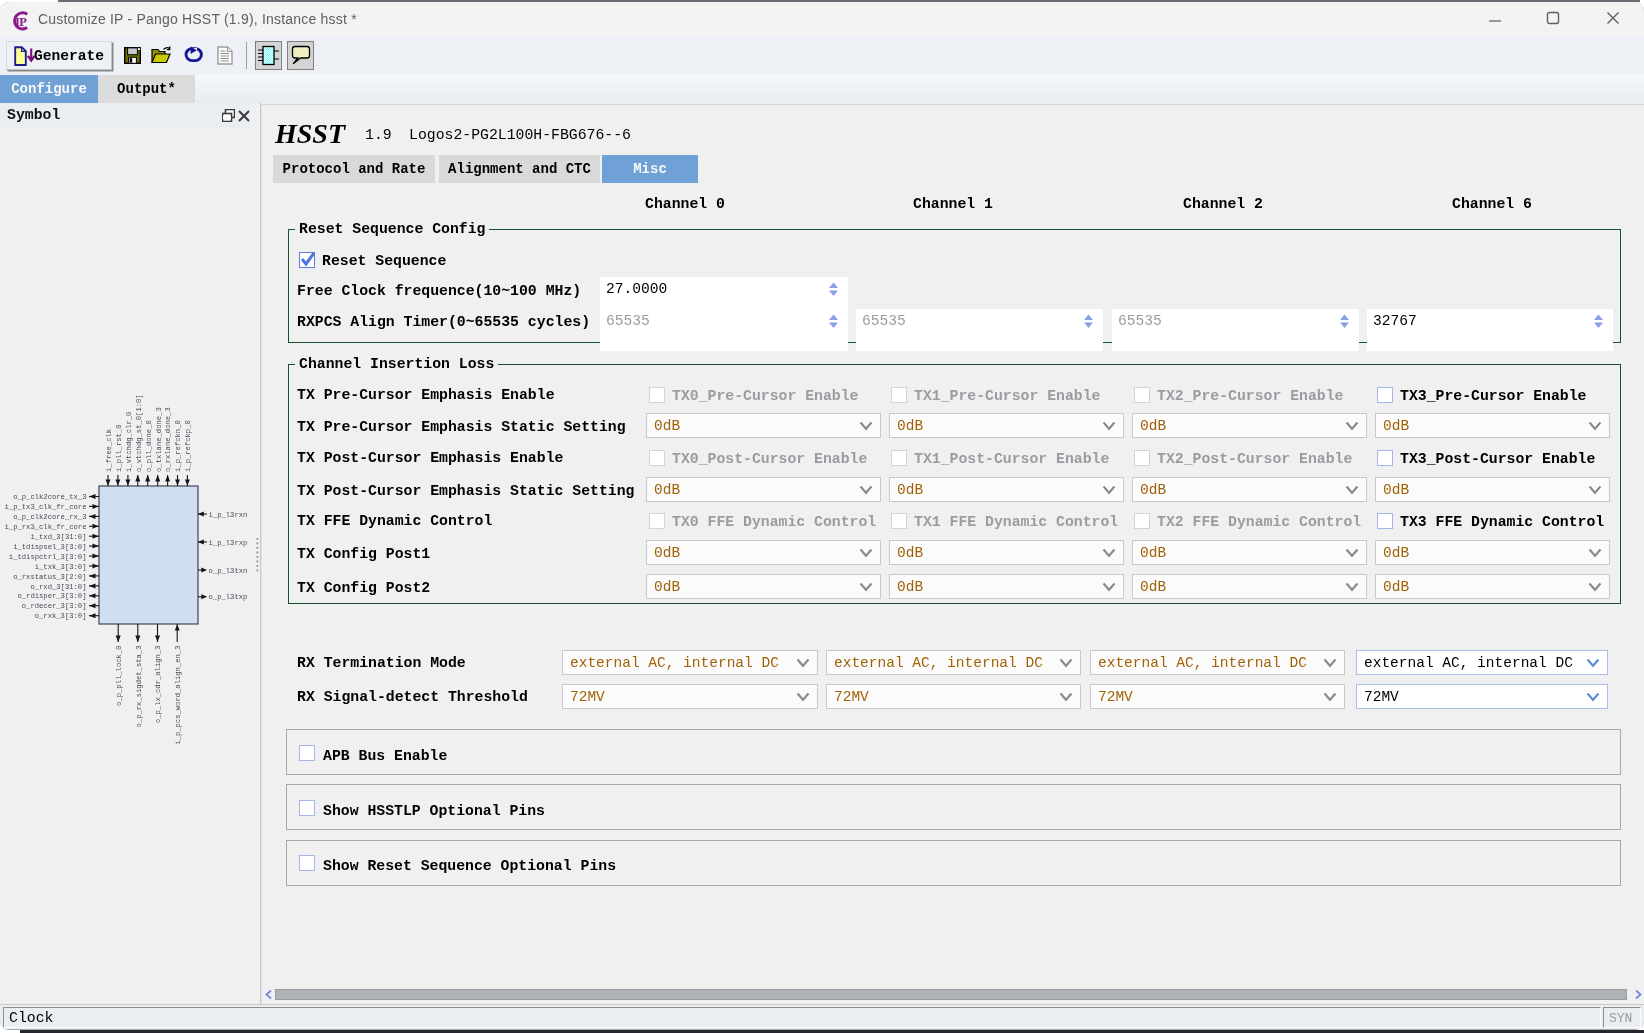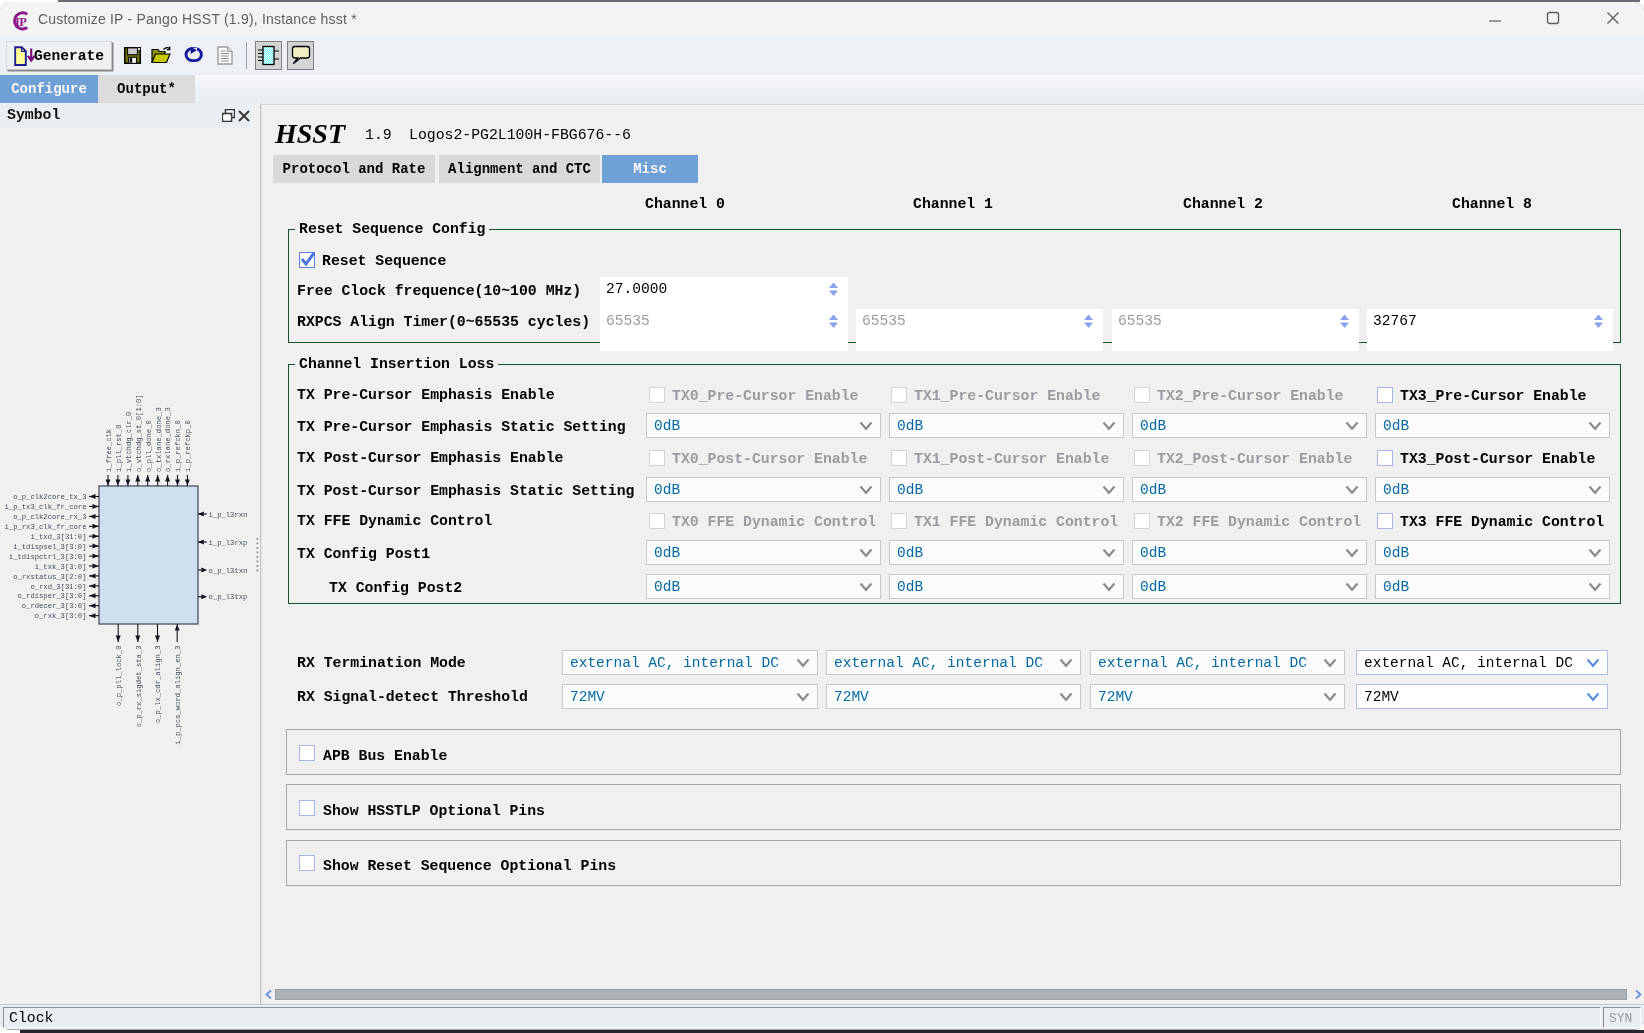--- a/index.html
+++ b/index.html
@@ -38,21 +38,21 @@
 .glbl { position:absolute; font-size:14.8px; font-weight:bold; color:#9b9ba1; white-space:pre; }
 .hdr { position:absolute; font-size:14.8px; font-weight:bold; color:#000; width:200px; text-align:center; }
 .group { position:absolute; border:1px solid #14532d; background:#f0f0f0; }
 .gtitle { position:absolute; top:-9px; left:6px; background:#f0f0f0; padding:0 4px;
   font-size:14.8px; font-weight:bold; color:#000; white-space:pre; }
 .sbox { position:absolute; border:1px solid #a8a8a8; }
 
 .cb { position:absolute; width:16px; height:16px; background:#fff; border:1px solid #a4b6ea; }
 .cb.dis { border:1px solid #d4d4d4; }
 .dd { position:absolute; height:25px; background:#fff; border:1px solid #b9b9b9; }
-.dd .txt { position:absolute; left:7px; top:4px; font-size:14.5px; color:#0369a1; white-space:pre; }
+.dd .txt { position:absolute; left:7px; top:4px; font-size:14.5px; color:#a16207; white-space:pre; }
 .dd.en .txt { color:#000; }
 .dd.en { border-color:#a9bde8; }
 .dd.dis { background:#fbfbfb; border-color:#c9c9c9; }
 .dd svg { position:absolute; right:7px; top:7px; }
 .spin { position:absolute; height:42px; background:#fff; }
 .spin .txt { position:absolute; left:6px; top:4px; font-size:14.6px; color:#000; white-space:pre; }
 .spin.dis .txt { color:#9a9aa0; }
 .spin svg { position:absolute; right:8px; top:4px; }
 
 #hscroll { position:absolute; left:262px; top:986px; width:1382px; height:13px; background:#f0f0f0; }
@@ -267,21 +267,21 @@
         <div style="position:absolute;left:0;top:1px;width:1382px;height:1px;background:#d5d5d5;"></div>
 <div style="position:absolute;left:13px;top:15px;font-family:'Liberation Serif',serif;font-size:28px;font-weight:bold;font-style:italic;letter-spacing:0px;">HSST</div>
 <div class="lbl" style="left:103px;top:24px;font-weight:normal;">1.9</div>
 <div class="lbl" style="left:147px;top:24px;font-weight:normal;">Logos2-PG2L100H-FBG676--6</div>
 <div class="ttab" style="left:11px;top:52px;width:162px;background:#d9d9d9;">Protocol and Rate</div>
 <div class="ttab" style="left:177px;top:52px;width:161px;background:#d9d9d9;">Alignment and CTC</div>
 <div class="ttab" style="left:340px;top:52px;width:96px;background:#6fa0d6;color:#f8f8f8;">Misc</div>
 <div class="hdr" style="left:323px;top:93px;">Channel 0</div>
 <div class="hdr" style="left:591px;top:93px;">Channel 1</div>
 <div class="hdr" style="left:861px;top:93px;">Channel 2</div>
-<div class="hdr" style="left:1130px;top:93px;">Channel 8</div>
+<div class="hdr" style="left:1130px;top:93px;">Channel 6</div>
 <div class="group" style="left:26px;top:126px;width:1333px;height:114px;">
           <span class="gtitle">Reset Sequence Config</span>
         </div>
 <div class="cb" style="left:37px;top:149px;border-color:#5b7fe0;">
           <svg width="20" height="18" viewBox="0 0 20 18" style="position:absolute;left:-2px;top:-3px;">
             <path d="M4 9 L8 14 L16 3" fill="none" stroke="#4f74e3" stroke-width="3"></path>
           </svg>
         </div>
 <div class="lbl" style="left:60px;top:150px;">Reset Sequence</div>
 <div class="lbl" style="left:35px;top:180px;">Free Clock frequence(10~100 MHz)</div>
@@ -419,21 +419,21 @@
           <svg width="14" height="10" viewBox="0 0 14 10">
             <path d="M1.5 1.5 L7 7.8 L12.5 1.5" fill="none" stroke="#8a8a8a" stroke-width="2.1"></path>
           </svg>
         </div>
 <div class="dd dis" style="left:1113px;top:437px;width:235px;">
           <span class="txt">0dB</span>
           <svg width="14" height="10" viewBox="0 0 14 10">
             <path d="M1.5 1.5 L7 7.8 L12.5 1.5" fill="none" stroke="#8a8a8a" stroke-width="2.1"></path>
           </svg>
         </div>
-<div class="lbl" style="left:35px;top:477px;margin-left:32px;">TX Config Post2</div>
+<div class="lbl" style="left:35px;top:477px;">TX Config Post2</div>
 <div class="dd dis" style="left:384px;top:471px;width:235px;">
           <span class="txt">0dB</span>
           <svg width="14" height="10" viewBox="0 0 14 10">
             <path d="M1.5 1.5 L7 7.8 L12.5 1.5" fill="none" stroke="#8a8a8a" stroke-width="2.1"></path>
           </svg>
         </div>
 <div class="dd dis" style="left:627px;top:471px;width:235px;">
           <span class="txt">0dB</span>
           <svg width="14" height="10" viewBox="0 0 14 10">
             <path d="M1.5 1.5 L7 7.8 L12.5 1.5" fill="none" stroke="#8a8a8a" stroke-width="2.1"></path>

